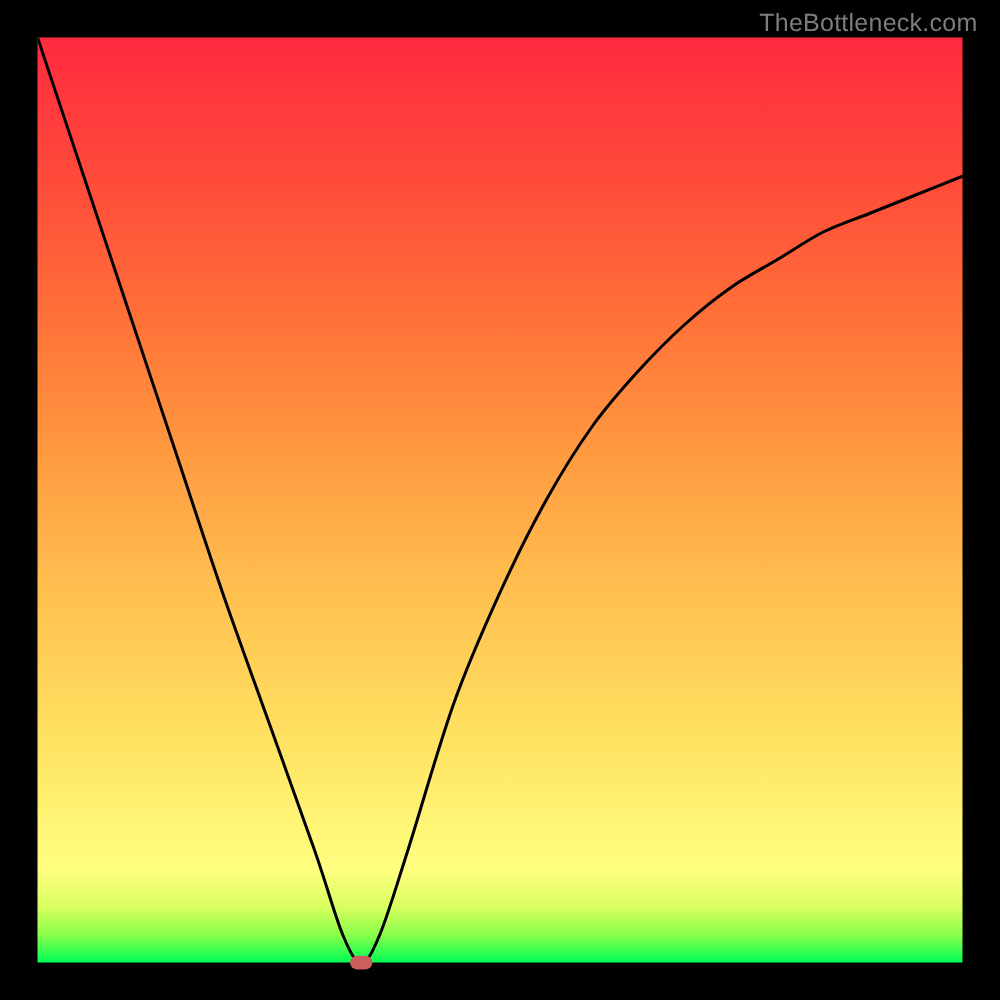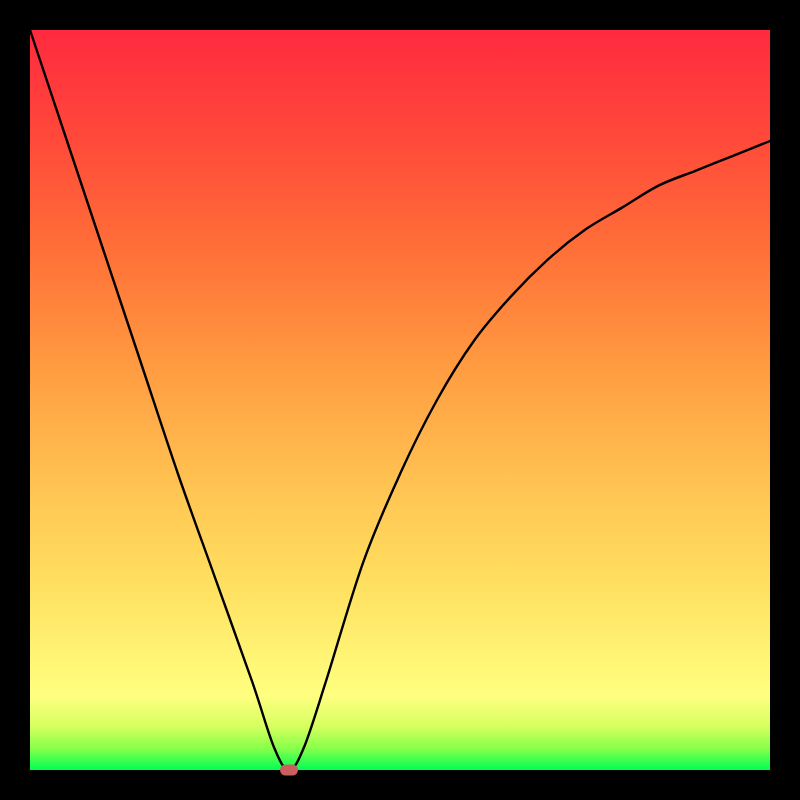--- a/index.html
+++ b/index.html
@@ -71,14 +71,15 @@
   <div class="plot-area">
 
     <svg class="curve" viewBox="0 0 740 740" preserveAspectRatio="none">
       <path id="curve-path" fill="none" stroke="#000" stroke-width="2.4" stroke-linecap="round" stroke-linejoin="round" d="M 0.00 0.00 C 6.17 18.50, 24.67 74.00, 37.00 111.00 C 49.33 148.00, 61.67 185.00, 74.00 222.00 C 86.33 259.00, 98.67 296.00, 111.00 333.00 C 123.33 370.00, 135.67 408.23, 148.00 444.00 C 160.33 479.77, 172.67 513.07, 185.00 547.60 C 197.33 582.13, 212.13 622.83, 222.00 651.20 C 231.87 679.57, 238.03 703.00, 244.20 717.80 C 250.37 732.60, 254.07 740.00, 259.00 740.00 C 263.93 740.00, 267.63 732.60, 273.80 717.80 C 279.97 703.00, 286.13 682.03, 296.00 651.20 C 305.87 620.37, 320.67 567.33, 333.00 532.80 C 345.33 498.27, 357.67 471.13, 370.00 444.00 C 382.33 416.87, 394.67 392.20, 407.00 370.00 C 419.33 347.80, 431.67 328.07, 444.00 310.80 C 456.33 293.53, 468.67 279.97, 481.00 266.40 C 493.33 252.83, 505.67 240.50, 518.00 229.40 C 530.33 218.30, 542.67 208.43, 555.00 199.80 C 567.33 191.17, 579.67 185.00, 592.00 177.60 C 604.33 170.20, 616.67 161.57, 629.00 155.40 C 641.33 149.23, 653.67 145.53, 666.00 140.60 C 678.33 135.67, 690.67 130.73, 703.00 125.80 C 715.33 120.87, 733.83 113.47, 740.00 111.00"></path>
     </svg>
 
     <div class="marker" id="min-marker" style="left: 259px; top: 740px; background: rgb(204, 94, 94);"></div>
 
   </div>
 
+  <div class="watermark">TheBottleneck.com</div>
 
 </div>
 
 </body></html>

